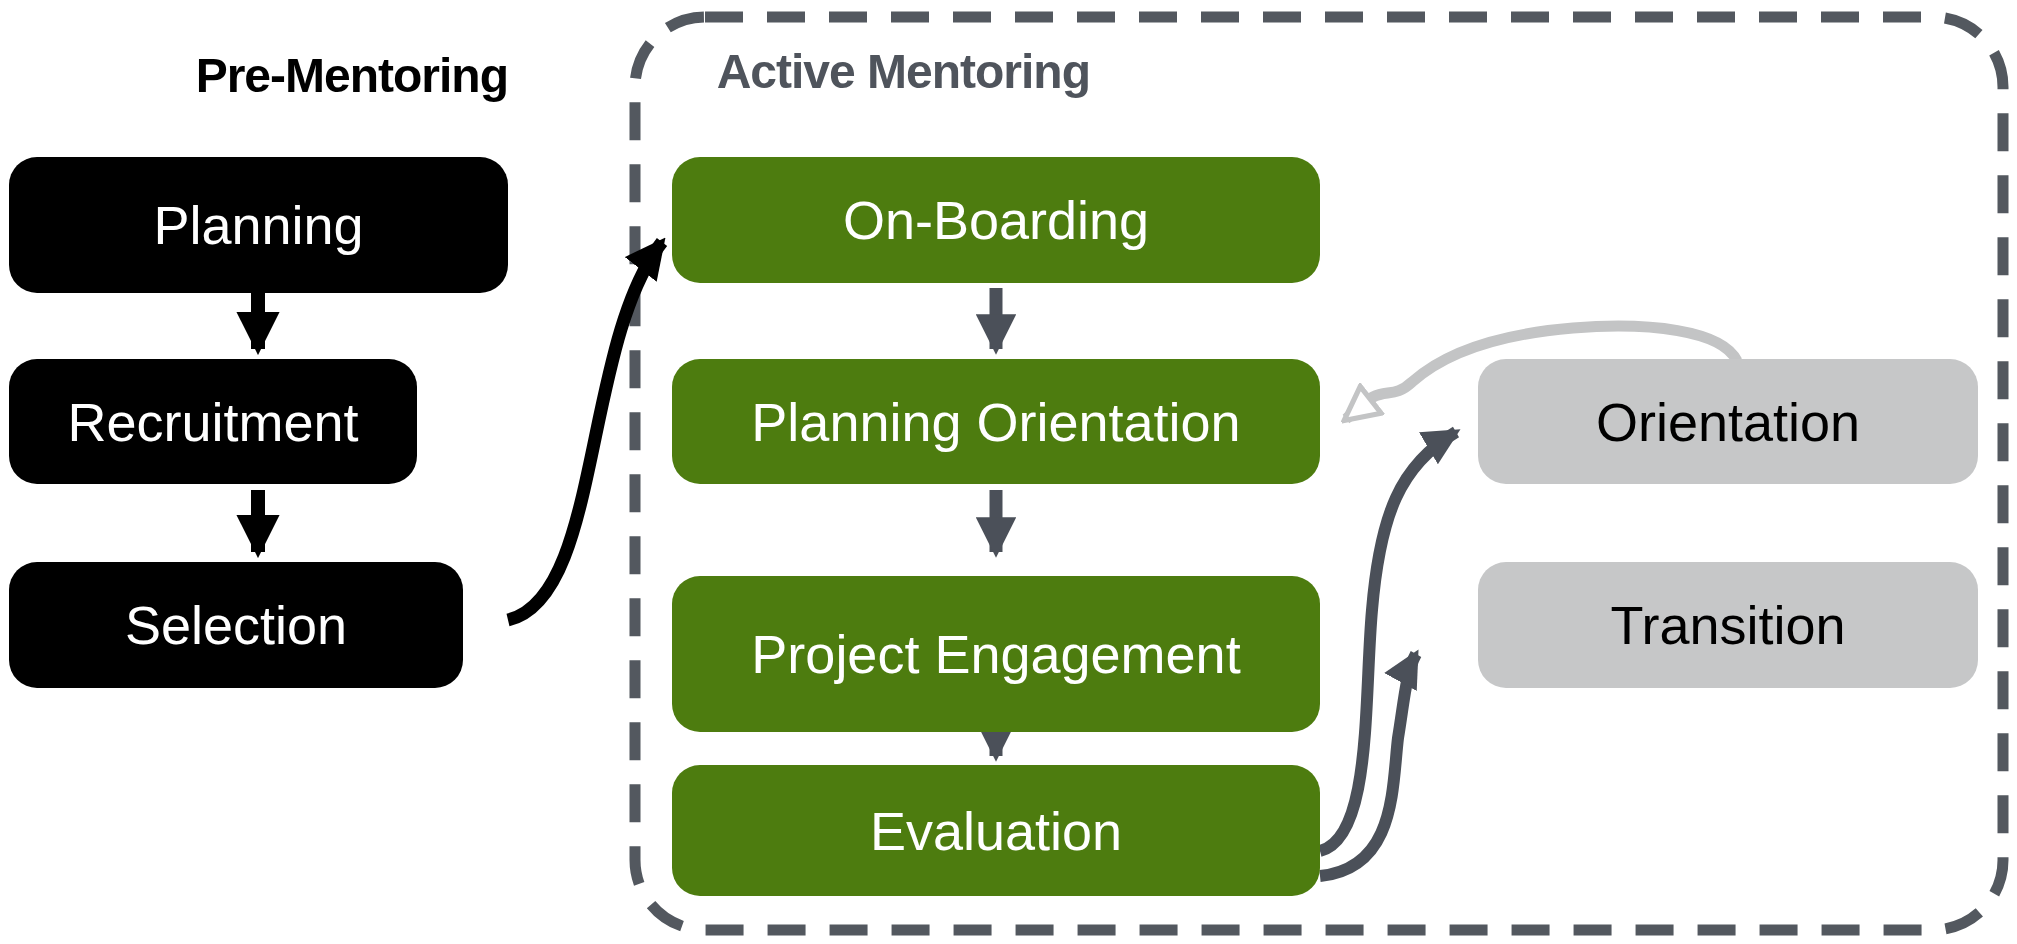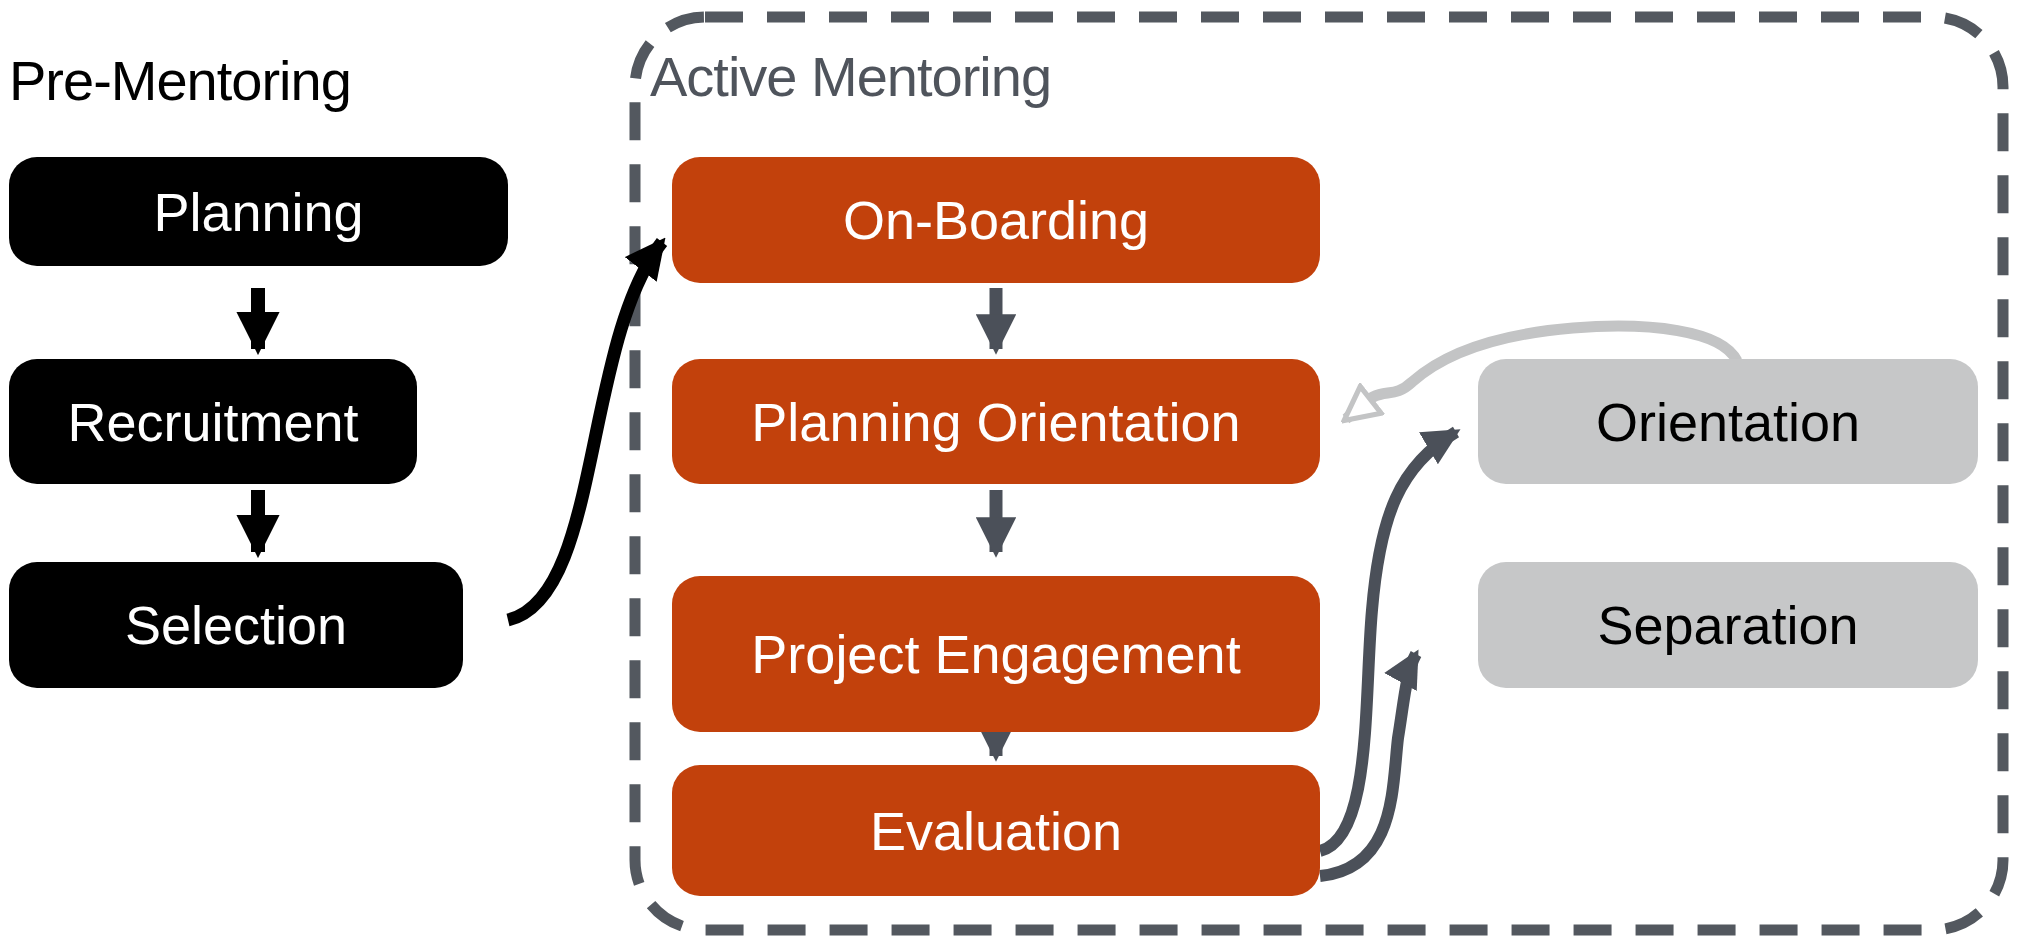--- a/index.html
+++ b/index.html
@@ -8,46 +8,46 @@
     width: 2017px;
     height: 944px;
     background: #ffffff;
     font-family: "Liberation Sans", "DejaVu Sans", sans-serif;
     overflow: hidden;
   }
   .layer { position: absolute; left: 0; top: 0; }
 
   .section-title {
     position: absolute;
-    text-align: left;
-    font-weight: 400;
-    font-size: 56px;
+    text-align: right;
+    font-weight: 700;
+    font-size: 48px;
     letter-spacing: -1px;
     white-space: nowrap;
   }
   .title-pre        { color: #000000; }
   .title-active     { color: #4f545c; }
   .title-transition { color: #b9babb; }
 
   .node {
     position: absolute;
     border-radius: 28px;
     text-align: center;
     font-size: 54px;
     white-space: nowrap;
     display: flex;
     align-items: center;
     justify-content: center;
   }
   .node-black { background: #000000; color: #ffffff; }
-  .node-slate { background: #c2410c; color: #ffffff; }
+  .node-slate { background: #4d7c0f; color: #ffffff; }
   .node-light { background: #c6c7c8; color: #000000; }
 
   
-  #n-planning    { left: 9px;    top: 157px; width: 499px; height: 109px; }
+  #n-planning    { left: 9px;    top: 157px; width: 499px; height: 136px; }
   #n-recruitment { left: 9px;    top: 359px; width: 408px; height: 125px; }
   #n-selection   { left: 9px;    top: 562px; width: 454px; height: 126px; }
   #n-onboarding  { left: 672px;  top: 157px; width: 648px; height: 126px; }
   #n-orientation { left: 672px;  top: 359px; width: 648px; height: 125px; }
   #n-engagement  { left: 672px;  top: 540px; width: 648px; height: 156px; margin-top: 36px; }
   #n-evaluation  { left: 672px;  top: 765px; width: 648px; height: 131px; }
   #n-continuation{ left: 1478px; top: 359px; width: 500px; height: 125px; }
   #n-separation  { left: 1478px; top: 562px; width: 500px; height: 126px; }
 
   #t-pre        { left: 9px;    top: 48px; width: 499px; }
@@ -113,16 +113,16 @@
     <span>Project Engagement</span>
   </div>
   <div id="n-evaluation" class="node node-slate">
     <span>Evaluation</span>
   </div>
 
   <div id="n-continuation" class="node node-light">
     <span>Orientation</span>
   </div>
   <div id="n-separation" class="node node-light">
-    <span>Separation</span>
+    <span>Transition</span>
   </div>
 
 </div>
 
 </body></html>

